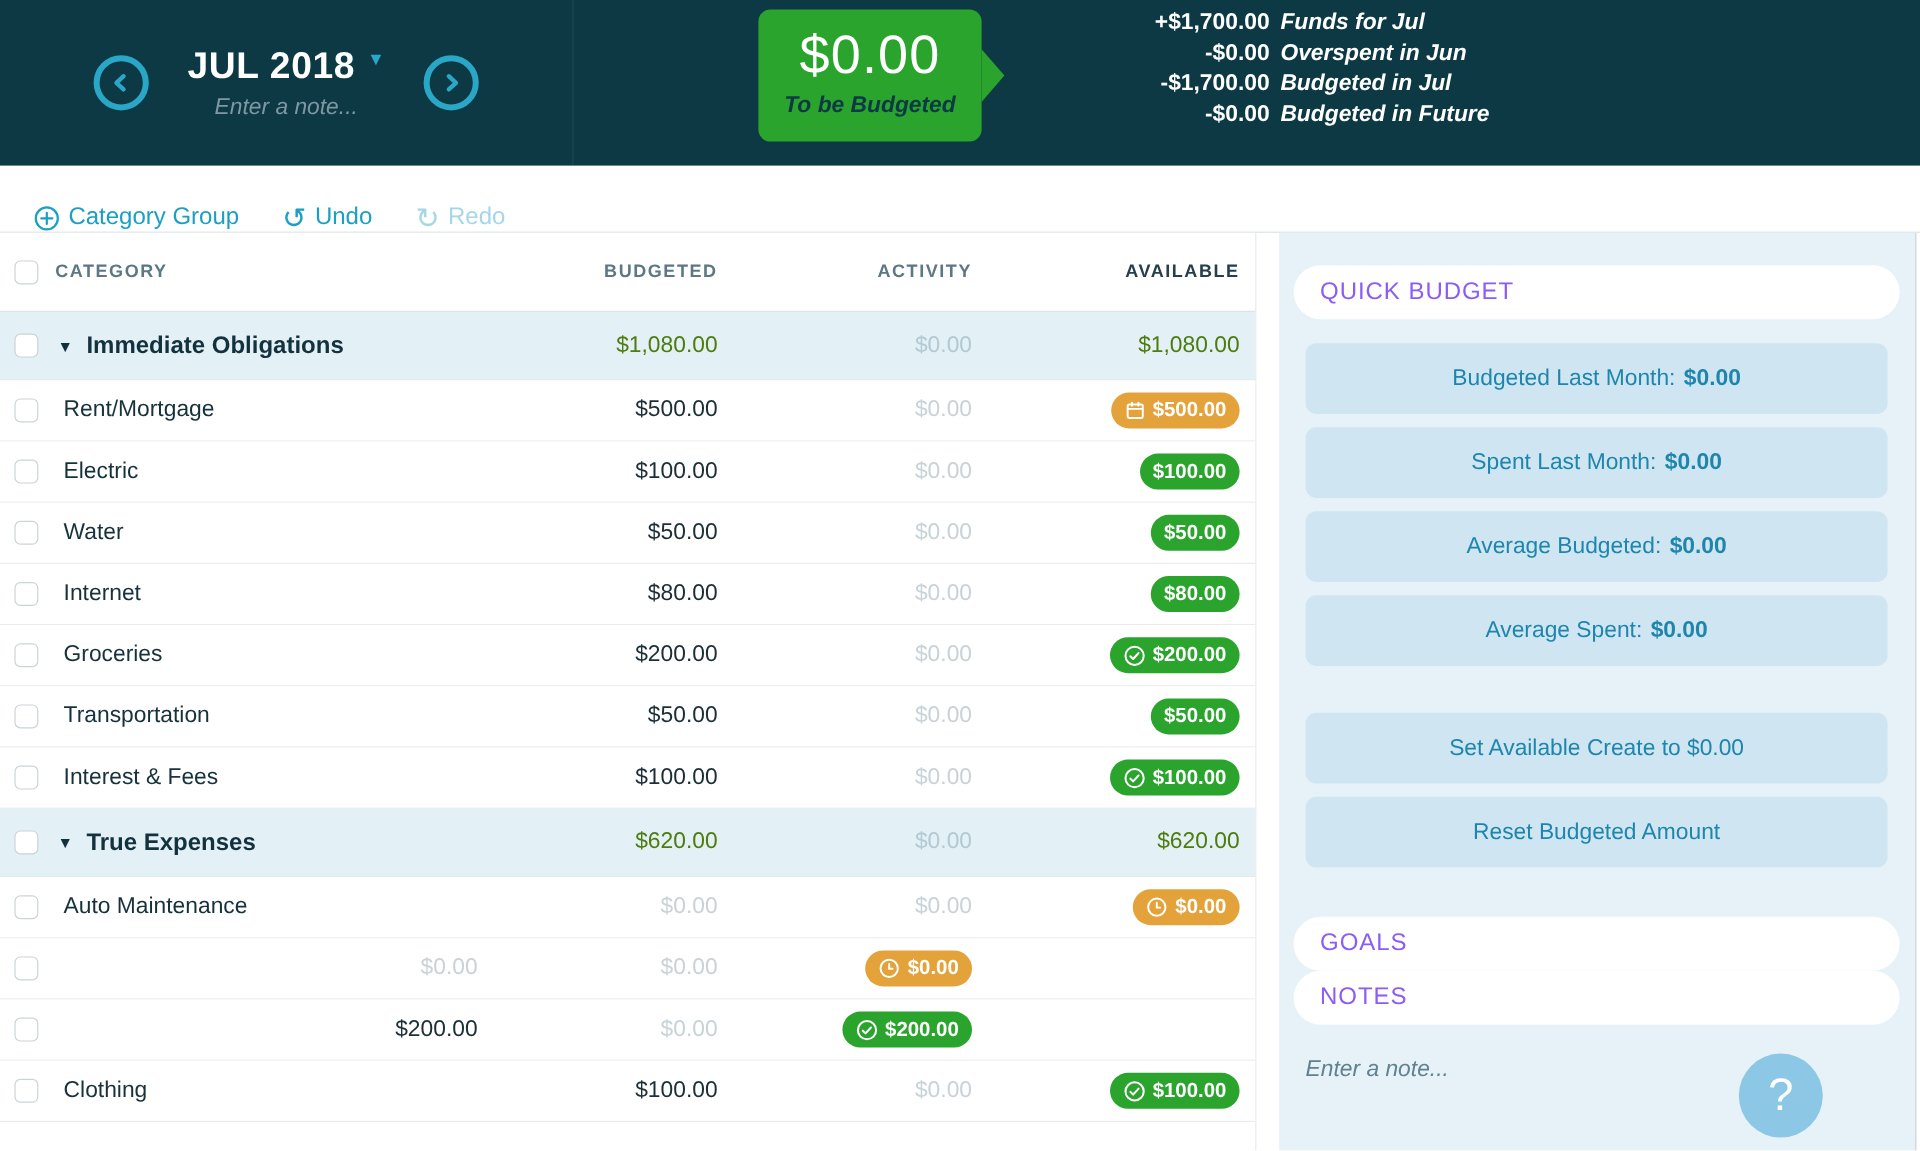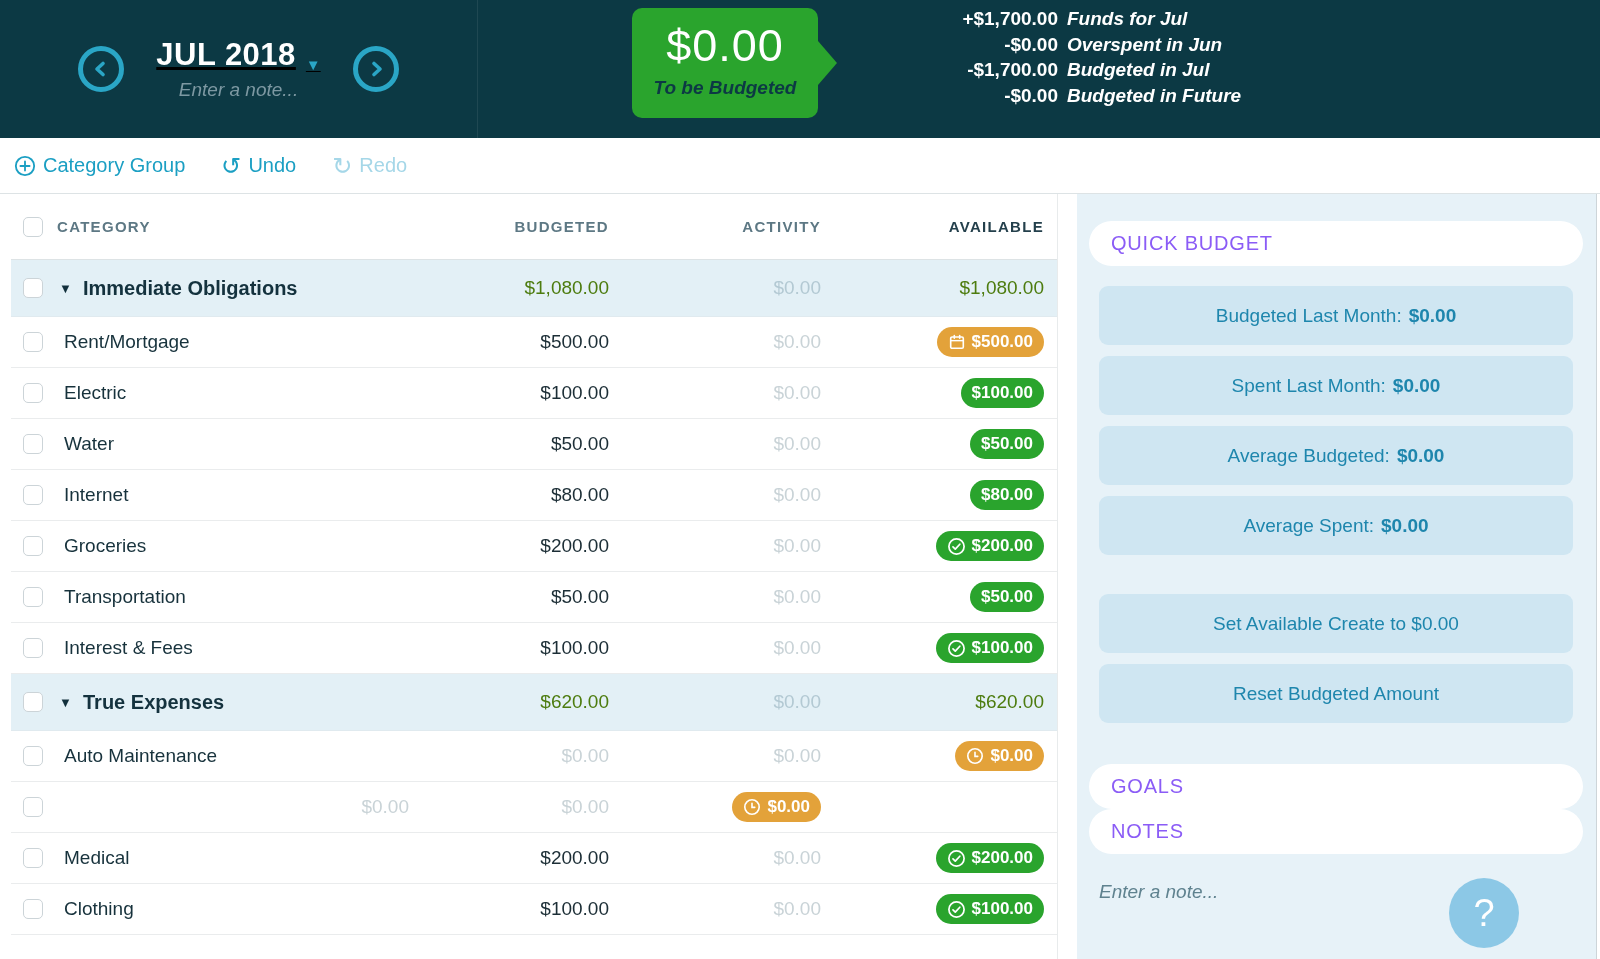--- a/index.html
+++ b/index.html
@@ -15,48 +15,48 @@
     position:absolute; left:0; top:0; width:478px; height:100%;
     border-right:1px solid rgba(255,255,255,0.08);
     display:flex; align-items:center; justify-content:center; gap:32px;
   }
   .nav-btn {
     width:46px; height:46px; border-radius:50%; border:5px solid #2aa6c6;
     display:flex; align-items:center; justify-content:center; cursor:pointer;
     background:transparent; flex:0 0 auto;
   }
   .month-block { text-align:center; }
-  .month-title-row { display:flex; align-items:flex-end; justify-content:center; gap:10px; cursor:pointer;text-decoration:underline; }
+  .month-title-row { display:flex; align-items:flex-start; justify-content:center; gap:10px; cursor:pointer; }
   .month-title { font-size:31px; font-weight:700; color:#ffffff; letter-spacing:0.5px; }
   .month-caret { color:#2aa6c6; font-size:15px; padding-top:4px; }
   .month-note { font-size:19px; font-style:italic; color:#7d98a2; margin-top:6px; }
   .tbb-bubble {
     position:absolute; left:632px; top:8px; width:186px; height:110px;
     background:#2aa42d; border-radius:10px; text-align:center; padding-top:12px;
   }
   .tbb-bubble::after {
     content:""; position:absolute; left:100%; top:50%; transform:translateY(-50%);
     border:22px solid transparent; border-left:19px solid #2aa42d; border-right:0;
   }
   .tbb-amount { font-size:45px; font-weight:300; color:#ffffff; letter-spacing:1px; }
   .tbb-label { font-size:19px; font-style:italic; font-weight:600; color:#0c3944; margin-top:5px; }
   .tbb-breakdown { position:absolute; left:850px; top:6px; }
   .bd-line { display:flex; line-height:25.5px; }
   .bd-amount { width:208px; text-align:right; font-size:19px; font-weight:800; color:#ffffff; }
   .bd-label { margin-left:9px; font-size:19px; font-style:italic; font-weight:600; color:#ffffff; }
   
   .toolbar {
     height:56px; background:#ffffff; border-bottom:1px solid #dde3e5;
-    display:flex; align-items:center; padding-left:14px; gap:36px;
+    display:flex; align-items:flex-end; padding-left:28px; gap:36px;
   }
   .tool-link { display:flex; align-items:center; gap:7px; color:#1b9fc3; font-size:20px; cursor:pointer; }
   .tool-link .uglyph { font-family:"DejaVu Sans",sans-serif; font-size:24px; line-height:20px; }
   .tool-link.disabled { color:#a5d7e8; cursor:default; }
   
-  .content { display:flex; height:765px;padding-left:11px; }
+  .content { display:flex; height:765px; }
   .main-table { width:1047px; flex:0 0 auto; border-right:1px solid #e8ebec; background:#fff; }
   .thead {
     height:66px; display:grid; grid-template-columns:46px 352px 200px 212px 223px;
     align-items:center; border-bottom:1px solid #dde3e5; padding-right:14px;
   }
   .th { font-size:15px; font-weight:700; letter-spacing:1.3px; color:#5d7884; }
   .th.right { text-align:right; }
   .th.avail { color:#24404c; }
   .checkbox {
     width:20px; height:20px; border:1.5px solid #ccd4d8; border-radius:5px;
@@ -393,24 +393,20 @@
                   </svg>
                 </span>
                 <span class="bval">$0.00</span>
               </span>
             </div>
   </div>
           <div class="trow">
     <div class="cell cb">
               <span class="checkbox"></span>
             </div>
-    <div class="cell name">
-
-      <span class="row-name">Medical</span>
-    </div>
     <div class="cell amt budgeted">$200.00</div>
     <div class="cell amt activity">$0.00</div>
     <div class="cell avail">
               <span class="badge success">
                 <span class="bicon">
                   <svg width="19" height="19" viewBox="0 0 20 20">
                     <circle cx="10" cy="10" r="8" fill="none" stroke="#fff" stroke-width="1.8"></circle>
                     <path d="M6.3 10.4l2.4 2.4 4.8-5.2" fill="none" stroke="#fff" stroke-width="1.8" stroke-linecap="round" stroke-linejoin="round"></path>
                   </svg>
                 </span>

